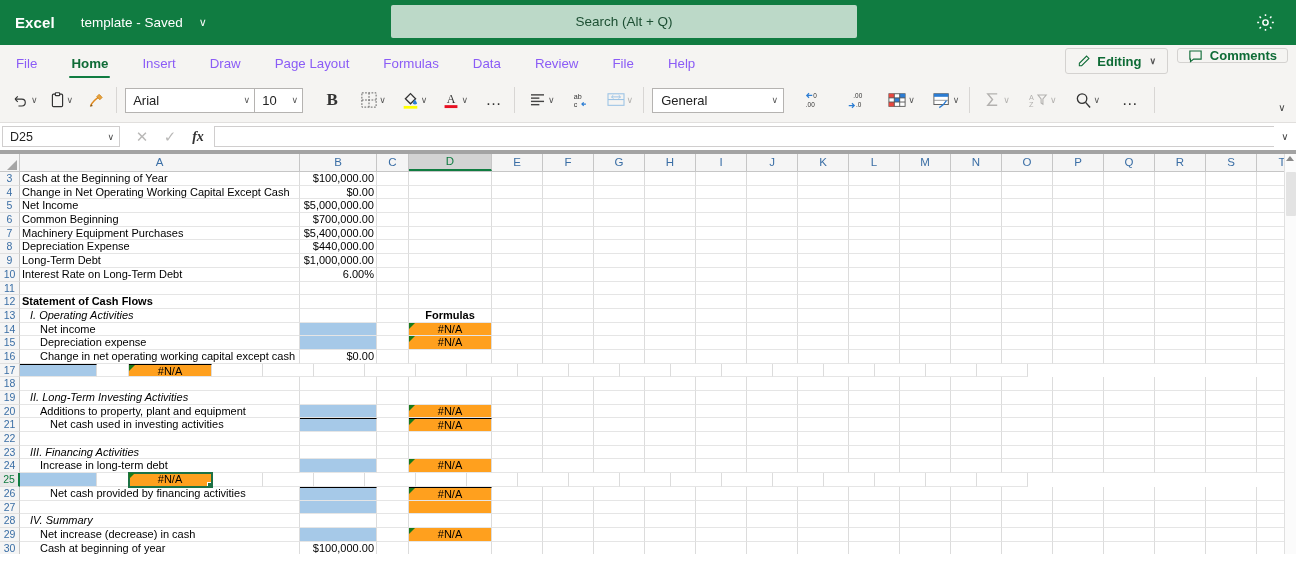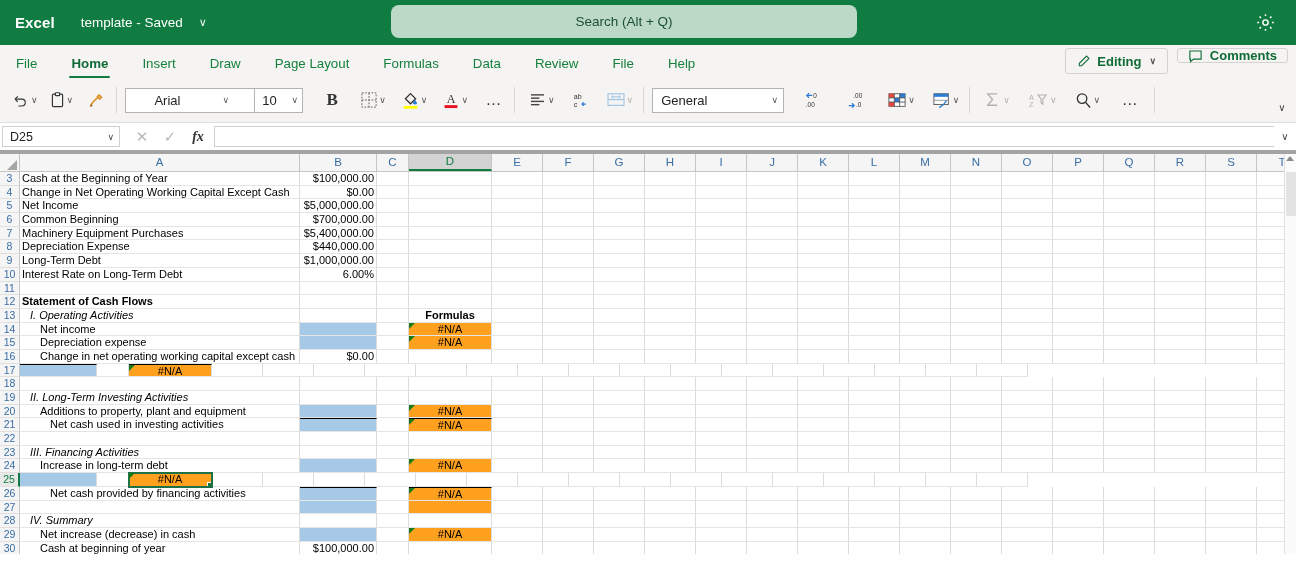--- a/index.html
+++ b/index.html
@@ -23,39 +23,39 @@
   .doc-title {
     color: #ffffff; font-size: 13.5px; margin-left: 26px;
     white-space: nowrap;
   }
   .title-chev {
     color: #ffffff; font-size: 11px; margin-left: 16px; opacity: .95;
   }
   .searchbox {
     position: absolute; left: 391px; top: 5px;
     width: 466px; height: 33px;
-    background: #bcd9c8; border-radius: 8px;
+    background: #bcd9c8; border-radius: 2px;
     display: flex; align-items: center; justify-content: center;
   }
   .searchbox span {
     color: #1d4f33; font-size: 13.5px;
   }
   .gear {
     position: absolute; right: 20px; top: 12px;
     width: 21px; height: 21px;
   }
 
   
   .ribbon-tabs {
     height: 33px; background: #f5f4f2;
     display: flex; align-items: flex-end;
     border-bottom: none; position: relative;
   }
   .rtab {
-    font-size: 13.3px; color: #15803d; padding: 0 0 7px 0;
+    font-size: 13.3px; color: #8b5cf6; padding: 0 0 7px 0;
     margin: 0 17px; position: relative; white-space: nowrap;
   }
   .rtab:first-child { margin-left: 16px; }
   .rtab.active { color: #0e6b36; font-weight: 600; }
   .rtab.active::after {
     content: ""; position: absolute; left: -2px; right: -2px; bottom: 0;
     height: 2.5px; background: #107c41; border-radius: 2px;
   }
   .editing-btn {
     position: absolute; right: 128px; top: 3px;
@@ -85,21 +85,21 @@
     display: flex; align-items: center; justify-content: center;
     min-width: 24px; height: 28px; padding: 0 2px;
     color: #333; font-size: 13px;
   }
   .chev { font-size: 9px; color: #555; margin-left: 2px; }
   .chev.dim { color: #b3b1af; }
   .fontbox {
     width: 130px; height: 25px; border: 1px solid #b5b3b1;
     background: #fff; display: flex; align-items: center;
     padding: 0 4px 0 7px; font-size: 13px; color: #222;
-    justify-content: center;
+    justify-content: space-between;
     gap: 40px;
   }
   .sizebox {
     width: 48px; height: 25px; border: 1px solid #b5b3b1;
     border-left: none; background: #fff;
     display: flex; align-items: center; padding: 0 4px 0 7px;
     font-size: 13px; color: #222; justify-content: space-between;
   }
   .numbox {
     width: 132px; height: 25px; border: 1px solid #b5b3b1;

